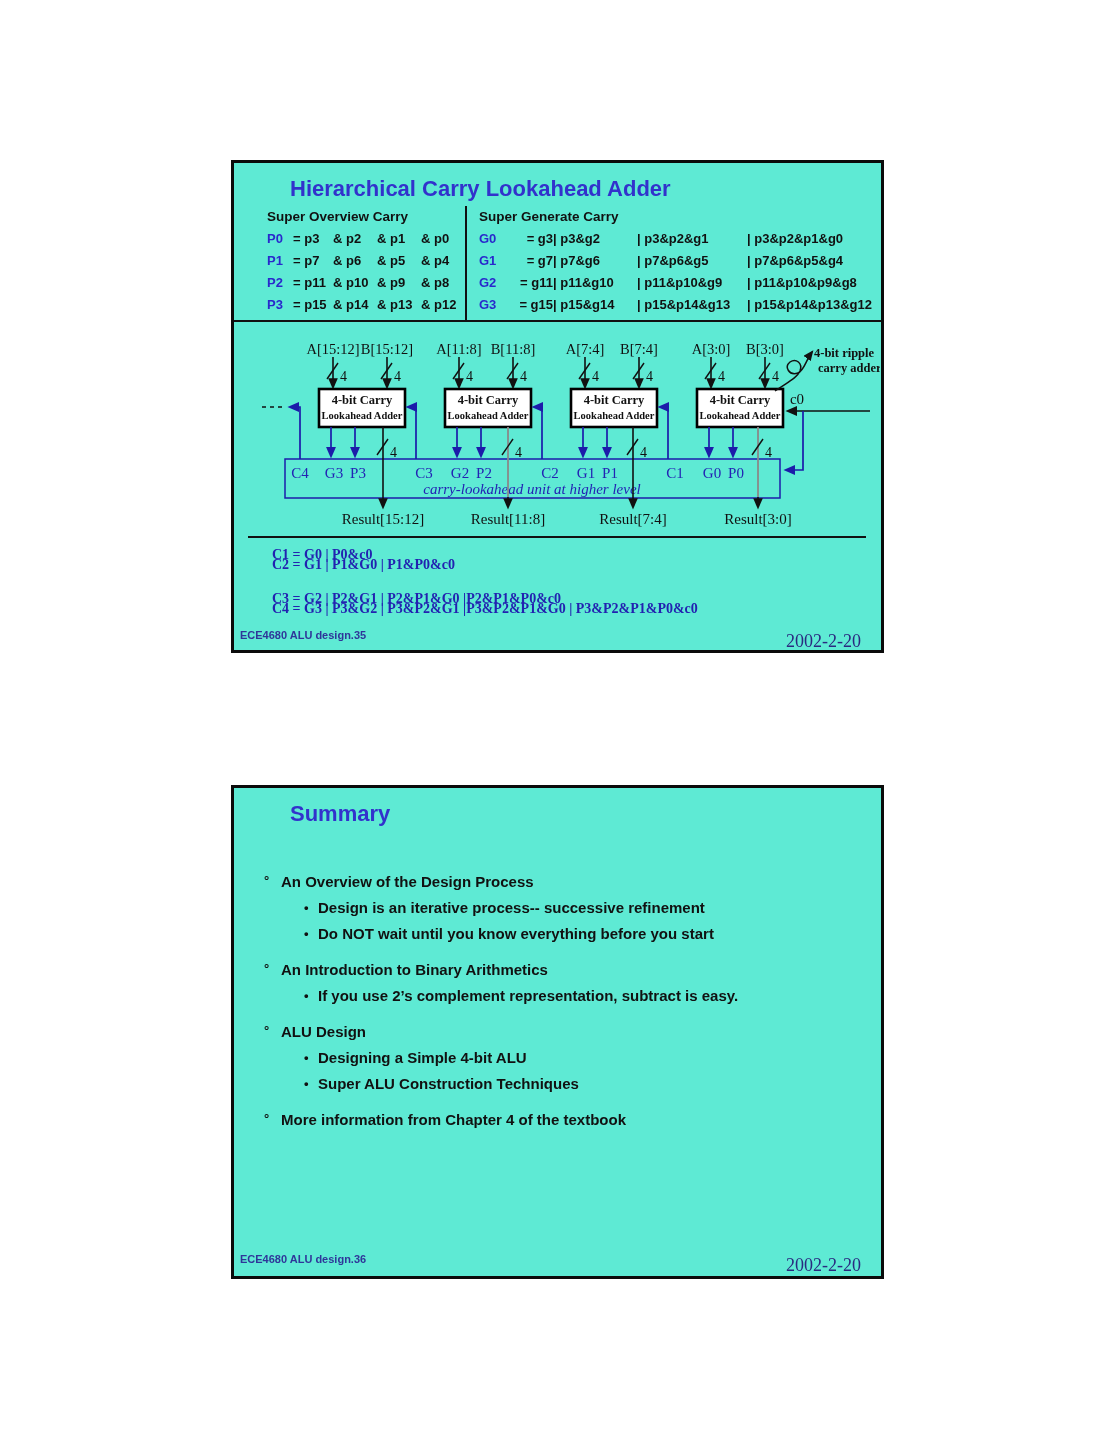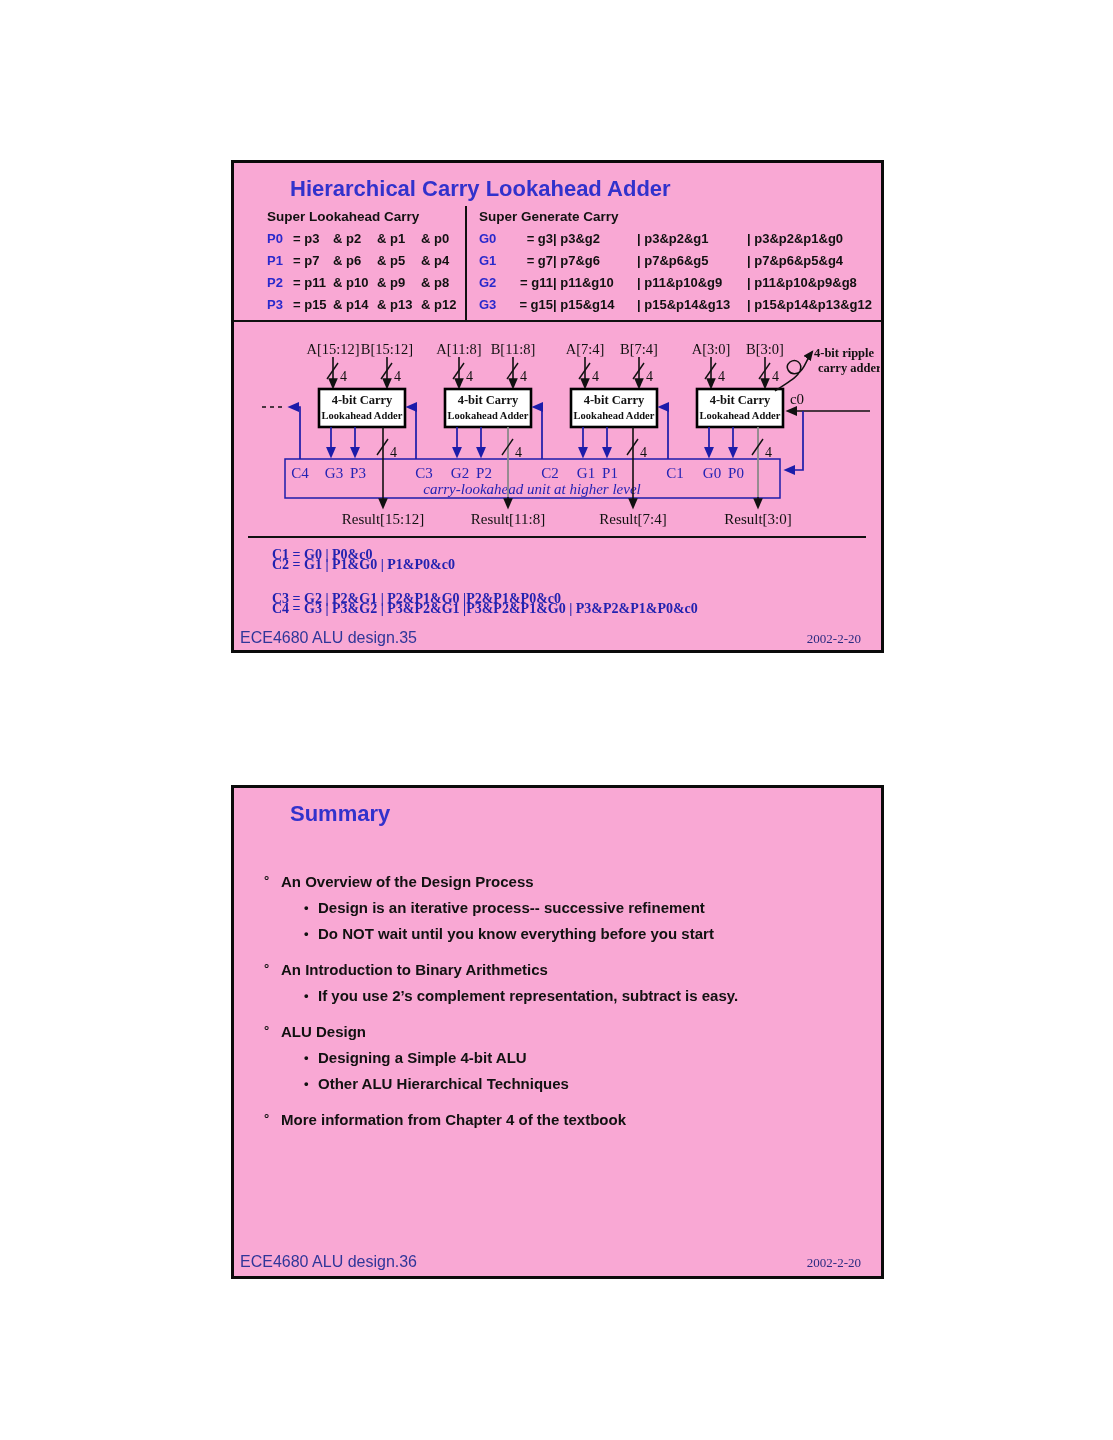--- a/index.html
+++ b/index.html
@@ -1,55 +1,55 @@
 <!DOCTYPE html>
 <html><head>
 <meta charset="utf-8">
 <style>
   html,body{margin:0;padding:0;background:#ffffff;}
   .page{position:relative;width:1113px;height:1440px;background:#fff;overflow:hidden;
         font-family:"Liberation Sans",sans-serif;}
-  .slide{position:absolute;left:231px;width:647px;border:3px solid #0b0b0b;background:#f9a8d4;}
+  .slide{position:absolute;left:231px;width:647px;border:3px solid #0b0b0b;background:#5eead4;}
   #slide1{top:160px;height:487px;}
   #slide2{top:785px;height:488px;}
   .slide-title{position:absolute;left:56px;top:13px;font-size:22px;font-weight:bold;
         color:#3232cc;letter-spacing:0px;white-space:nowrap;}
   .col-header{position:absolute;top:46px;font-size:13.5px;font-weight:bold;color:#111;white-space:nowrap;}
   .col-header.left{left:33px;} .col-header.right{left:245px;}
   .eq-row{position:absolute;display:flex;font-size:13px;font-weight:bold;color:#111;white-space:pre;}
   .eq-row .lab{color:#2929cc;}
   .prop .lab{width:26px;} .prop .s0{width:40px;} .prop .s1,.prop .s2,.prop .s3{width:44px;}
   .gen .lab{width:28px;} .gen .s0{width:46px;text-align:right;} .gen .s1{width:84px;} .gen .s2{width:110px;}
   .vdivider{position:absolute;left:231px;top:43px;width:1.5px;height:114px;background:#111;}
   .hrule{position:absolute;height:1.5px;background:#111;}
   .hrule1{top:157px;left:0;width:647px;}
   .hrule2{top:373px;left:14px;width:618px;}
   #diagram{position:absolute;left:0px;top:167px;}
   .ceq{position:absolute;left:38px;font-family:"Liberation Serif",serif;font-size:14px;
        font-weight:bold;color:#2222b0;white-space:pre;}
-  .footer-left{position:absolute;left:6px;font-size:16px;font-weight:normal;color:#2f3699;}
+  .footer-left{position:absolute;left:6px;font-size:11px;font-weight:bold;color:#2f3699;}
   .footer-right{position:absolute;right:20px;font-family:"Liberation Serif",serif;
-       font-size:13px;color:#2a2a80;}
+       font-size:18px;color:#2a2a80;}
   #slide1 .footer-left{top:466px;} #slide1 .footer-right{top:468px;}
   #slide2 .footer-left{top:465px;} #slide2 .footer-right{top:467px;}
   .bullets{position:absolute;left:30px;top:86px;width:580px;color:#111;}
   .b-main{display:flex;font-size:15px;font-weight:bold;margin-top:20px;line-height:16px;}
   .b-main:first-child{margin-top:0;}
   .b-main .mark{width:17px;font-size:13px;line-height:14px;}
   .b-sub{display:flex;font-size:15px;font-weight:bold;margin-left:40px;margin-top:10px;line-height:16px;}
   .b-sub .mark{width:14px;font-size:13px;}
 </style>
 </head>
 <body>
 
 <div class="page">
 
   <section class="slide" id="slide1">
     <div class="slide-title">Hierarchical Carry Lookahead Adder</div>
-    <div class="col-header left">Super Lookahead Carry</div>
+    <div class="col-header left">Super Overview Carry</div>
     <div class="col-header right">Super Generate Carry</div>
     <div id="prop-rows">
         <div class="eq-row prop" style="left: 33px; top: 68px;"><span class="lab">P0</span><span class="s0">= p3</span><span class="s1">&amp; p2</span><span class="s2">&amp; p1</span><span class="s3">&amp; p0</span></div>
         <div class="eq-row prop" style="left: 33px; top: 90px;"><span class="lab">P1</span><span class="s0">= p7</span><span class="s1">&amp; p6</span><span class="s2">&amp; p5</span><span class="s3">&amp; p4</span></div>
         <div class="eq-row prop" style="left: 33px; top: 112px;"><span class="lab">P2</span><span class="s0">= p11</span><span class="s1">&amp; p10</span><span class="s2">&amp; p9</span><span class="s3">&amp; p8</span></div>
         <div class="eq-row prop" style="left: 33px; top: 134px;"><span class="lab">P3</span><span class="s0">= p15</span><span class="s1">&amp; p14</span><span class="s2">&amp; p13</span><span class="s3">&amp; p12</span></div>
       </div>
     <div id="gen-rows">
         <div class="eq-row gen" style="left: 245px; top: 68px;"><span class="lab">G0</span><span class="s0">= g3</span><span class="s1">| p3&amp;g2</span><span class="s2">| p3&amp;p2&amp;g1</span><span class="s3">| p3&amp;p2&amp;p1&amp;g0</span></div>
         <div class="eq-row gen" style="left: 245px; top: 90px;"><span class="lab">G1</span><span class="s0">= g7</span><span class="s1">| p7&amp;g6</span><span class="s2">| p7&amp;p6&amp;g5</span><span class="s3">| p7&amp;p6&amp;p5&amp;g4</span></div>
@@ -200,21 +200,21 @@
         <div class="b-main">
           <span class="mark">°</span>
           <span>ALU Design</span>
         </div>
         <div class="b-sub">
           <span class="mark">•</span>
           <span>Designing a Simple 4-bit ALU</span>
         </div>
         <div class="b-sub">
           <span class="mark">•</span>
-          <span>Other ALU Hierarchical Techniques</span>
+          <span>Super ALU Construction Techniques</span>
         </div>
         <div class="b-main">
           <span class="mark">°</span>
           <span>More information from Chapter 4 of the textbook</span>
         </div>
       </div>
     <div class="footer-left">ECE4680 ALU design.36</div>
     <div class="footer-right">2002-2-20</div>
   </section>
 

